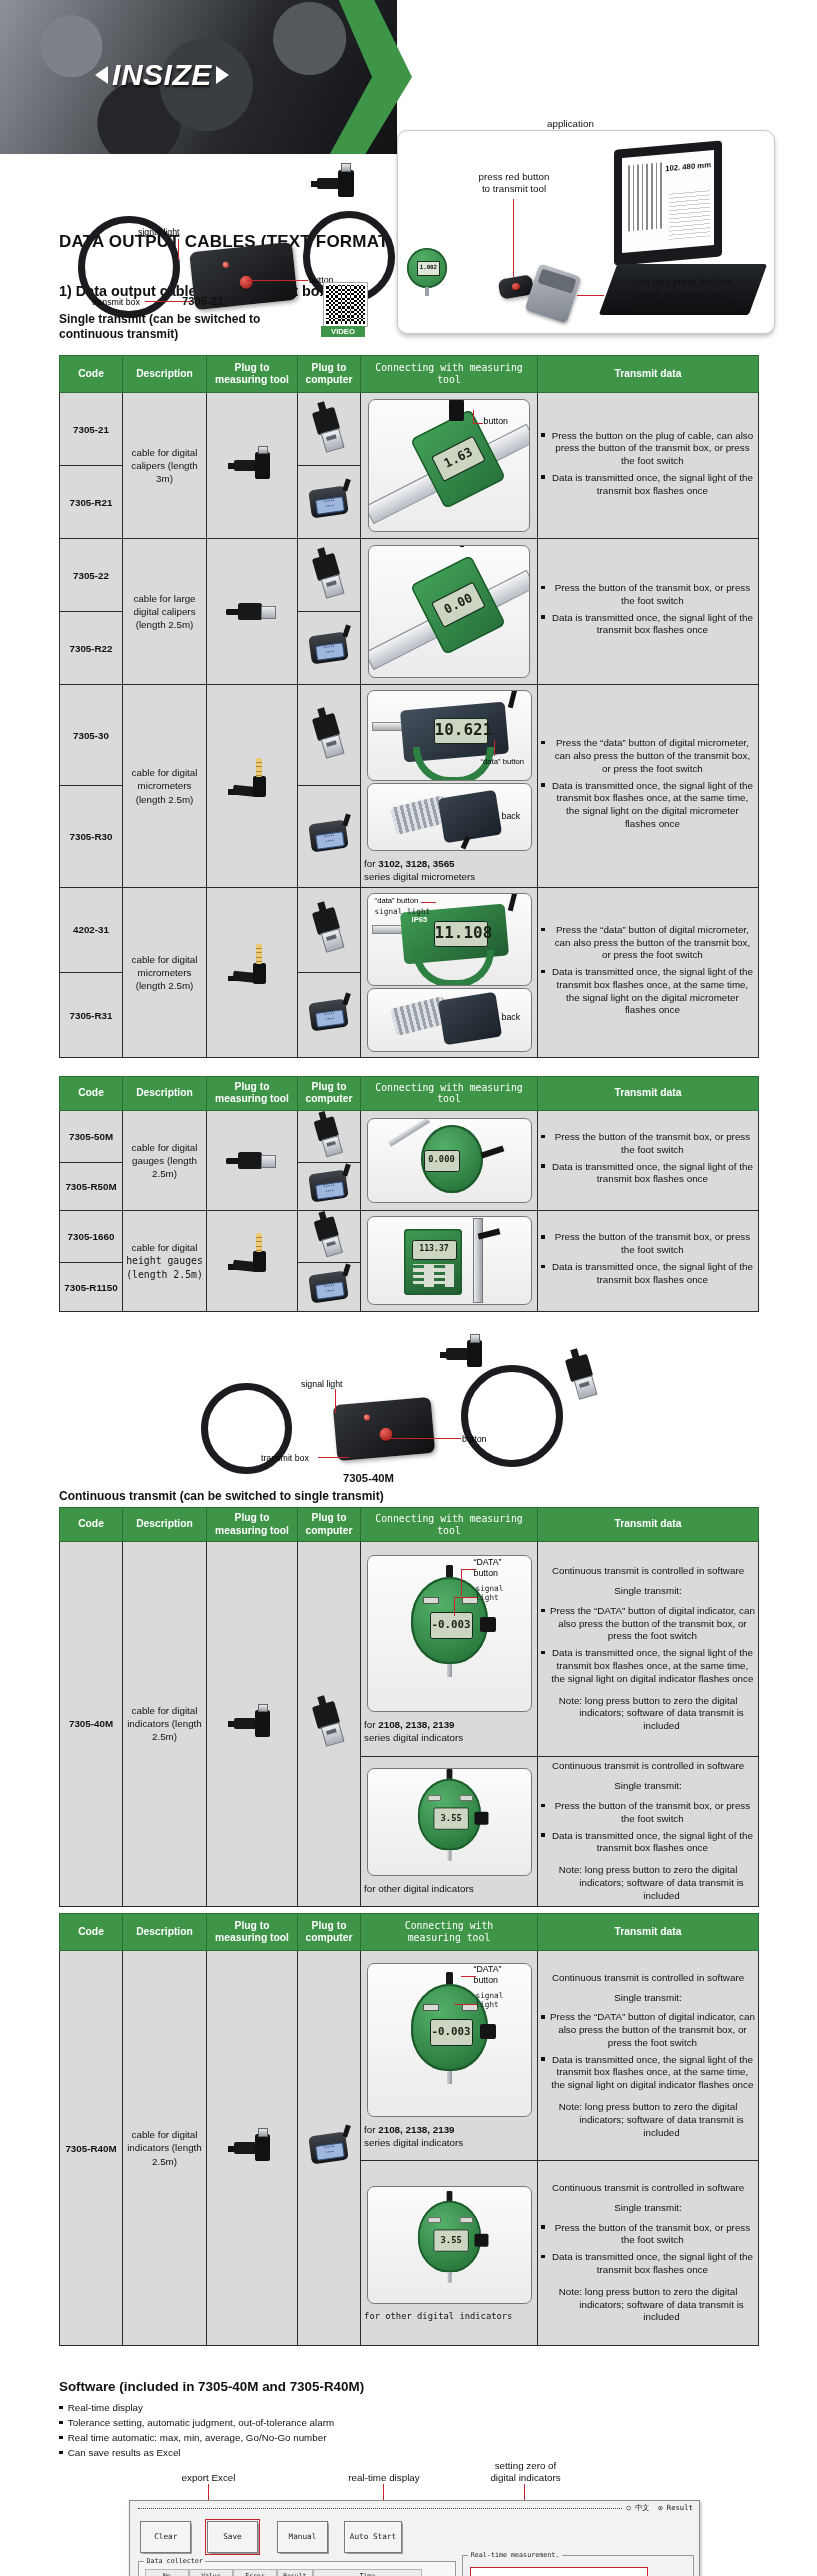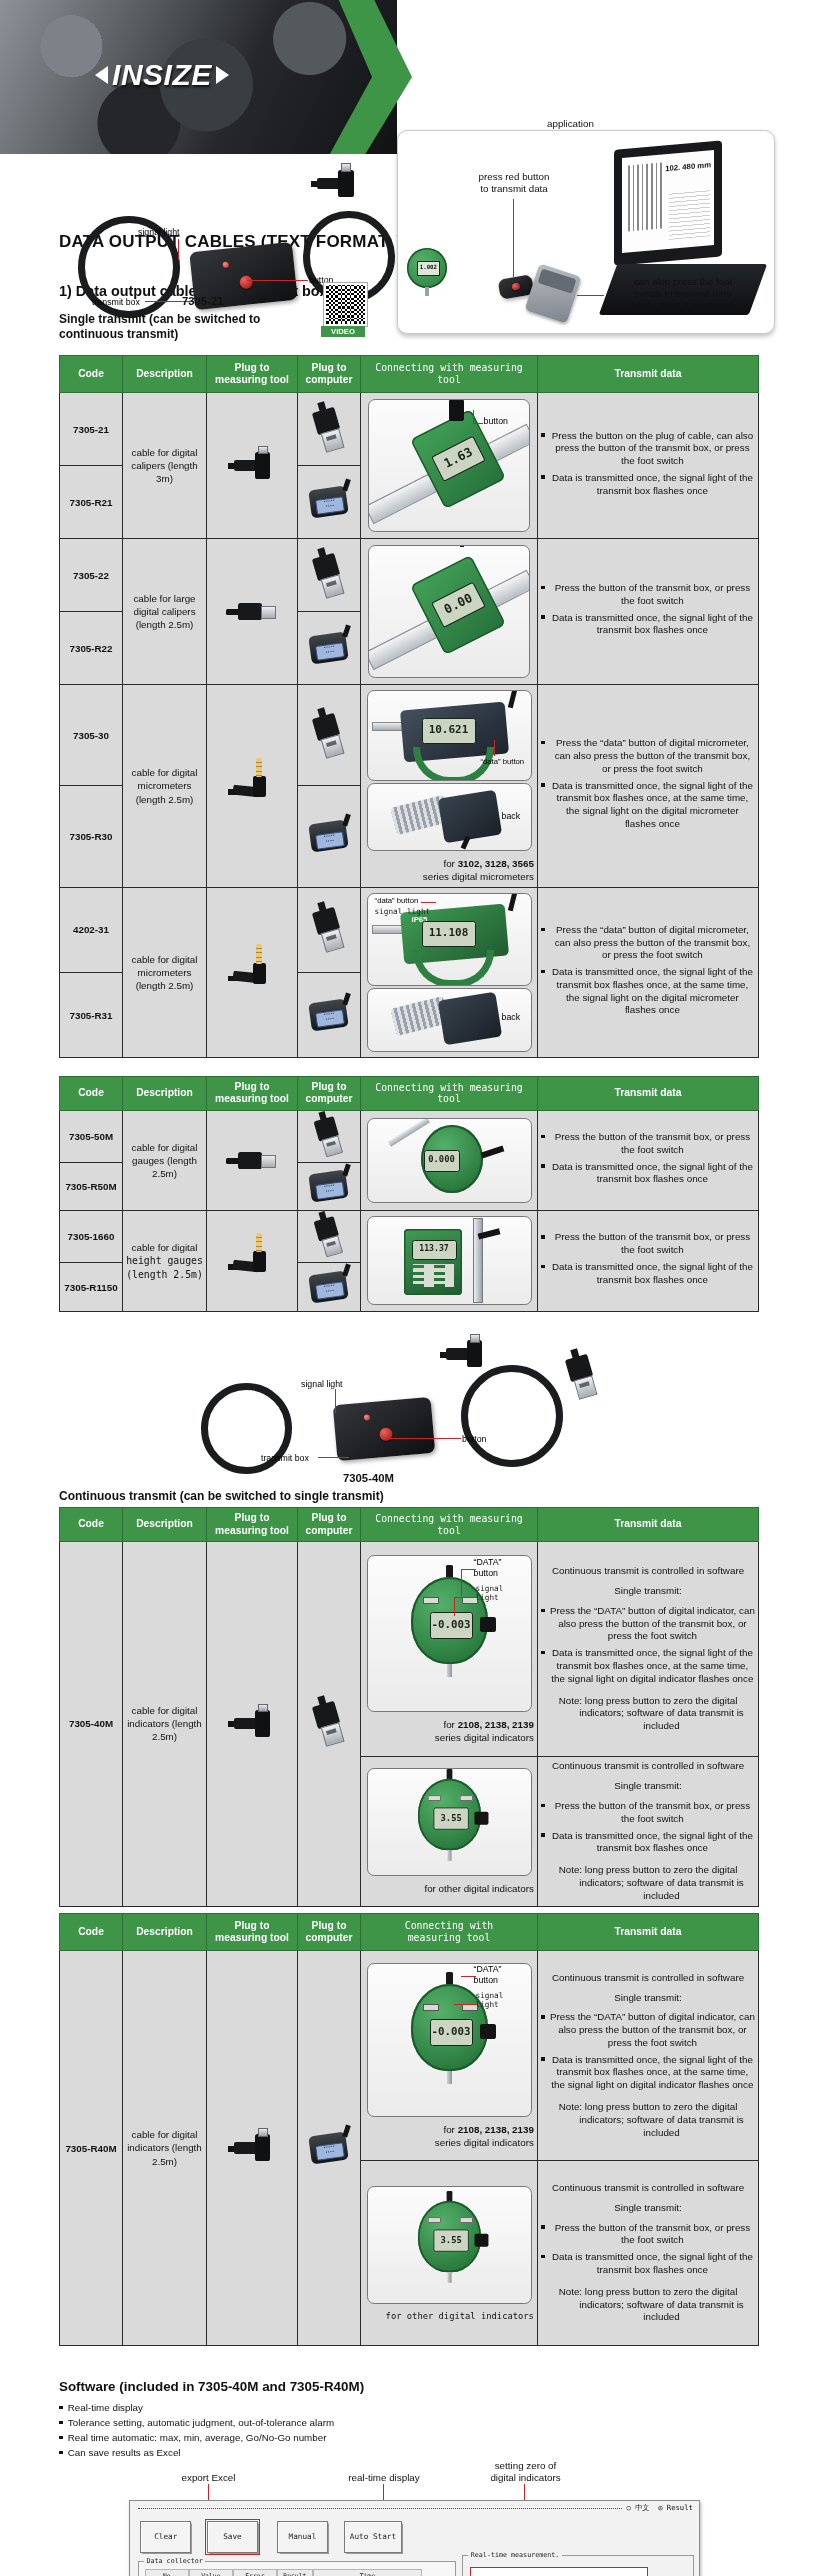--- a/index.html
+++ b/index.html
@@ -61,21 +61,21 @@
   tr.gsep td{border-top:1.5px solid #101010}
   td.code{font-weight:bold;font-size:10.3px}
   td.tx{text-align:left;padding:6.2px 8.2px;font-size:9.3px;line-height:1.3}
   .bullets{list-style:none;margin:0;padding:0}
   .bullets li{position:relative;padding-left:8.8px;margin-bottom:4.1px}
   .bullets li::before{content:"";position:absolute;left:0;top:3.6px;width:3.6px;height:3.6px;background:#111}
   .txgap{height:7.2px}
   .note{padding-left:27px;text-indent:-27px;margin-top:9.3px}
   .desc{font-size:9.8px;line-height:1.35}
   .shot{background:linear-gradient(180deg,#fcfcfc,#ebebeb);border:0.8px solid #777;border-radius:7.2px;margin:2.1px auto;position:relative;overflow:hidden}
-  .capline{text-align:right;font-size:9.8px;line-height:1.3;margin-top:7px}
+  .capline{text-align:left;font-size:9.8px;line-height:1.3;margin-top:7px}
   .capline.mono{font-family:"DejaVu Sans Mono",monospace;font-size:8.8px}
   
   .pic{position:relative;margin:0 auto}
   .p-usb{width:34px;height:45px}
   .p-usb .bd{position:absolute;left:5.2px;top:2.1px;width:23px;height:23px;background:#17181a;border-radius:2.6px}
   .p-usb .sh{position:absolute;left:7.7px;top:24px;width:17.5px;height:17.5px;background:linear-gradient(#eef0f2,#a7adb4);border:0.5px solid #70757c}
   .p-usb .sh::after{content:"";position:absolute;left:3.1px;top:4.1px;width:10.3px;height:3.6px;background:#5d646b}
   .p-usb .cb{position:absolute;left:13.4px;top:-6.2px;width:6.2px;height:9.3px;background:#17181a}
   .tilt{transform:rotate(-16deg)}
   .p-rs{width:44px;height:41px}
@@ -113,21 +113,21 @@
   .calp{width:155px;height:116px;position:relative;margin:0 auto}
   .calp .beam{position:absolute;left:-13px;top:64px;width:180px;height:17.5px;background:linear-gradient(#f3f4f5,#b9bec5);border:0.5px solid #8a9097;transform:rotate(-27deg)}
   .calp .head{position:absolute;left:52px;top:19.6px;width:68px;height:78px;background:linear-gradient(160deg,#42a156,#27713c);border-radius:6.2px;box-shadow:inset 0 0 0 1.5px #1d5c2c;transform:rotate(-27deg)}
   .calp .lcd{left:11.3px;top:25px;width:45px;height:26px;font-size:12.4px;line-height:24px}
   .calp .plugtop{position:absolute;left:77px;top:-1px;width:15.5px;height:21.6px;background:#101214;border-radius:2.6px}
   .calp .cabtop{position:absolute;left:83px;top:-13.4px;width:4.6px;height:14.4px;background:#141414}
   .micbase{width:155px;position:relative;margin:0 auto}
   .micA{height:90px}
   .micA .bodyd{position:absolute;left:30px;top:14.4px;width:105px;height:52px;border-radius:5.2px;transform:rotate(-5deg);background:linear-gradient(150deg,#43505d,#1d242c)}
   .micA.green .bodyd{background:linear-gradient(150deg,#3f9c53,#205c31)}
-  .micA .lcd{left:50px;top:27px;width:52px;height:24px;font-size:11px;line-height:21.6px}
+  .micA .lcd{left:62px;top:27px;width:52px;height:24px;font-size:16px;line-height:21.6px}
   .micA .frame{position:absolute;left:41px;top:56px;width:67px;height:30px;border:7.2px solid #2e8042;border-top:none;border-radius:0 0 36px 36px}
   .micA .spind{position:absolute;left:0;top:31px;width:32px;height:7.2px;background:linear-gradient(#eee,#a7adb4);border:0.5px solid #888}
   .micA .cabr{position:absolute;right:11.3px;top:-1px;width:5.2px;height:17.5px;background:#141414;transform:rotate(14deg)}
   .micA .badge{position:absolute;left:40px;top:20.6px;color:#fff;font-weight:bold;font-size:7.7px}
   .micB{height:64px}
   .micB .knob{position:absolute;left:21.6px;top:16.5px;width:54px;height:28px;border-radius:4.1px;transform:rotate(-14deg);
      background:repeating-linear-gradient(90deg,#dcdfe3 0 3.1px,#9aa1a8 3.1px 6.2px)}
   .micB .bodyd{position:absolute;left:69px;top:9.3px;width:58px;height:45px;background:linear-gradient(150deg,#39434e,#1a2027);border-radius:5.2px;transform:rotate(-9deg)}
   .micB .cabl{position:absolute;left:91px;top:52px;width:4.6px;height:13.4px;background:#141414;transform:rotate(24deg)}
   .gau{width:155px;height:85px;position:relative;margin:0 auto}
@@ -217,21 +217,21 @@
   </div>
   <div class="devmini" style="left:9.3px;top:117px">
       <div class="ml">1.002</div>
       <div class="stem"></div>
     </div>
   <div class="tboxp" style="left:101px;top:146px;width:34px;height:19.6px;transform:rotate(-10deg)">
     <div class="rbtn" style="left:13.4px;top:6.2px;width:7.2px;height:7.2px"></div>
   </div>
   <div class="footsw" style="left:133px;top:138px"></div>
   <div class="annc" style="left:54px;top:40px;width:124px">
-    <span>press red button</span><br><span>to transmit data</span>
+    <span>press red button</span><br><span>to transmit tool</span>
   </div>
   <div class="rl" style="left:115px;top:68px;width:0.5px;height:78px"></div>
   <div class="annc" style="left:205px;top:145px;width:160px">
     <span>can also press the foot</span><br><span>switch to transmit data</span><br>
     <span>(code </span><b>7304-2</b><span>, </span><b>optional</b><span>)</span>
   </div>
   <div class="rl" style="left:179px;top:164px;width:27px;height:0.5px"></div>
 </div>
 
 <div class="abs" style="left:59px;top:355px">

